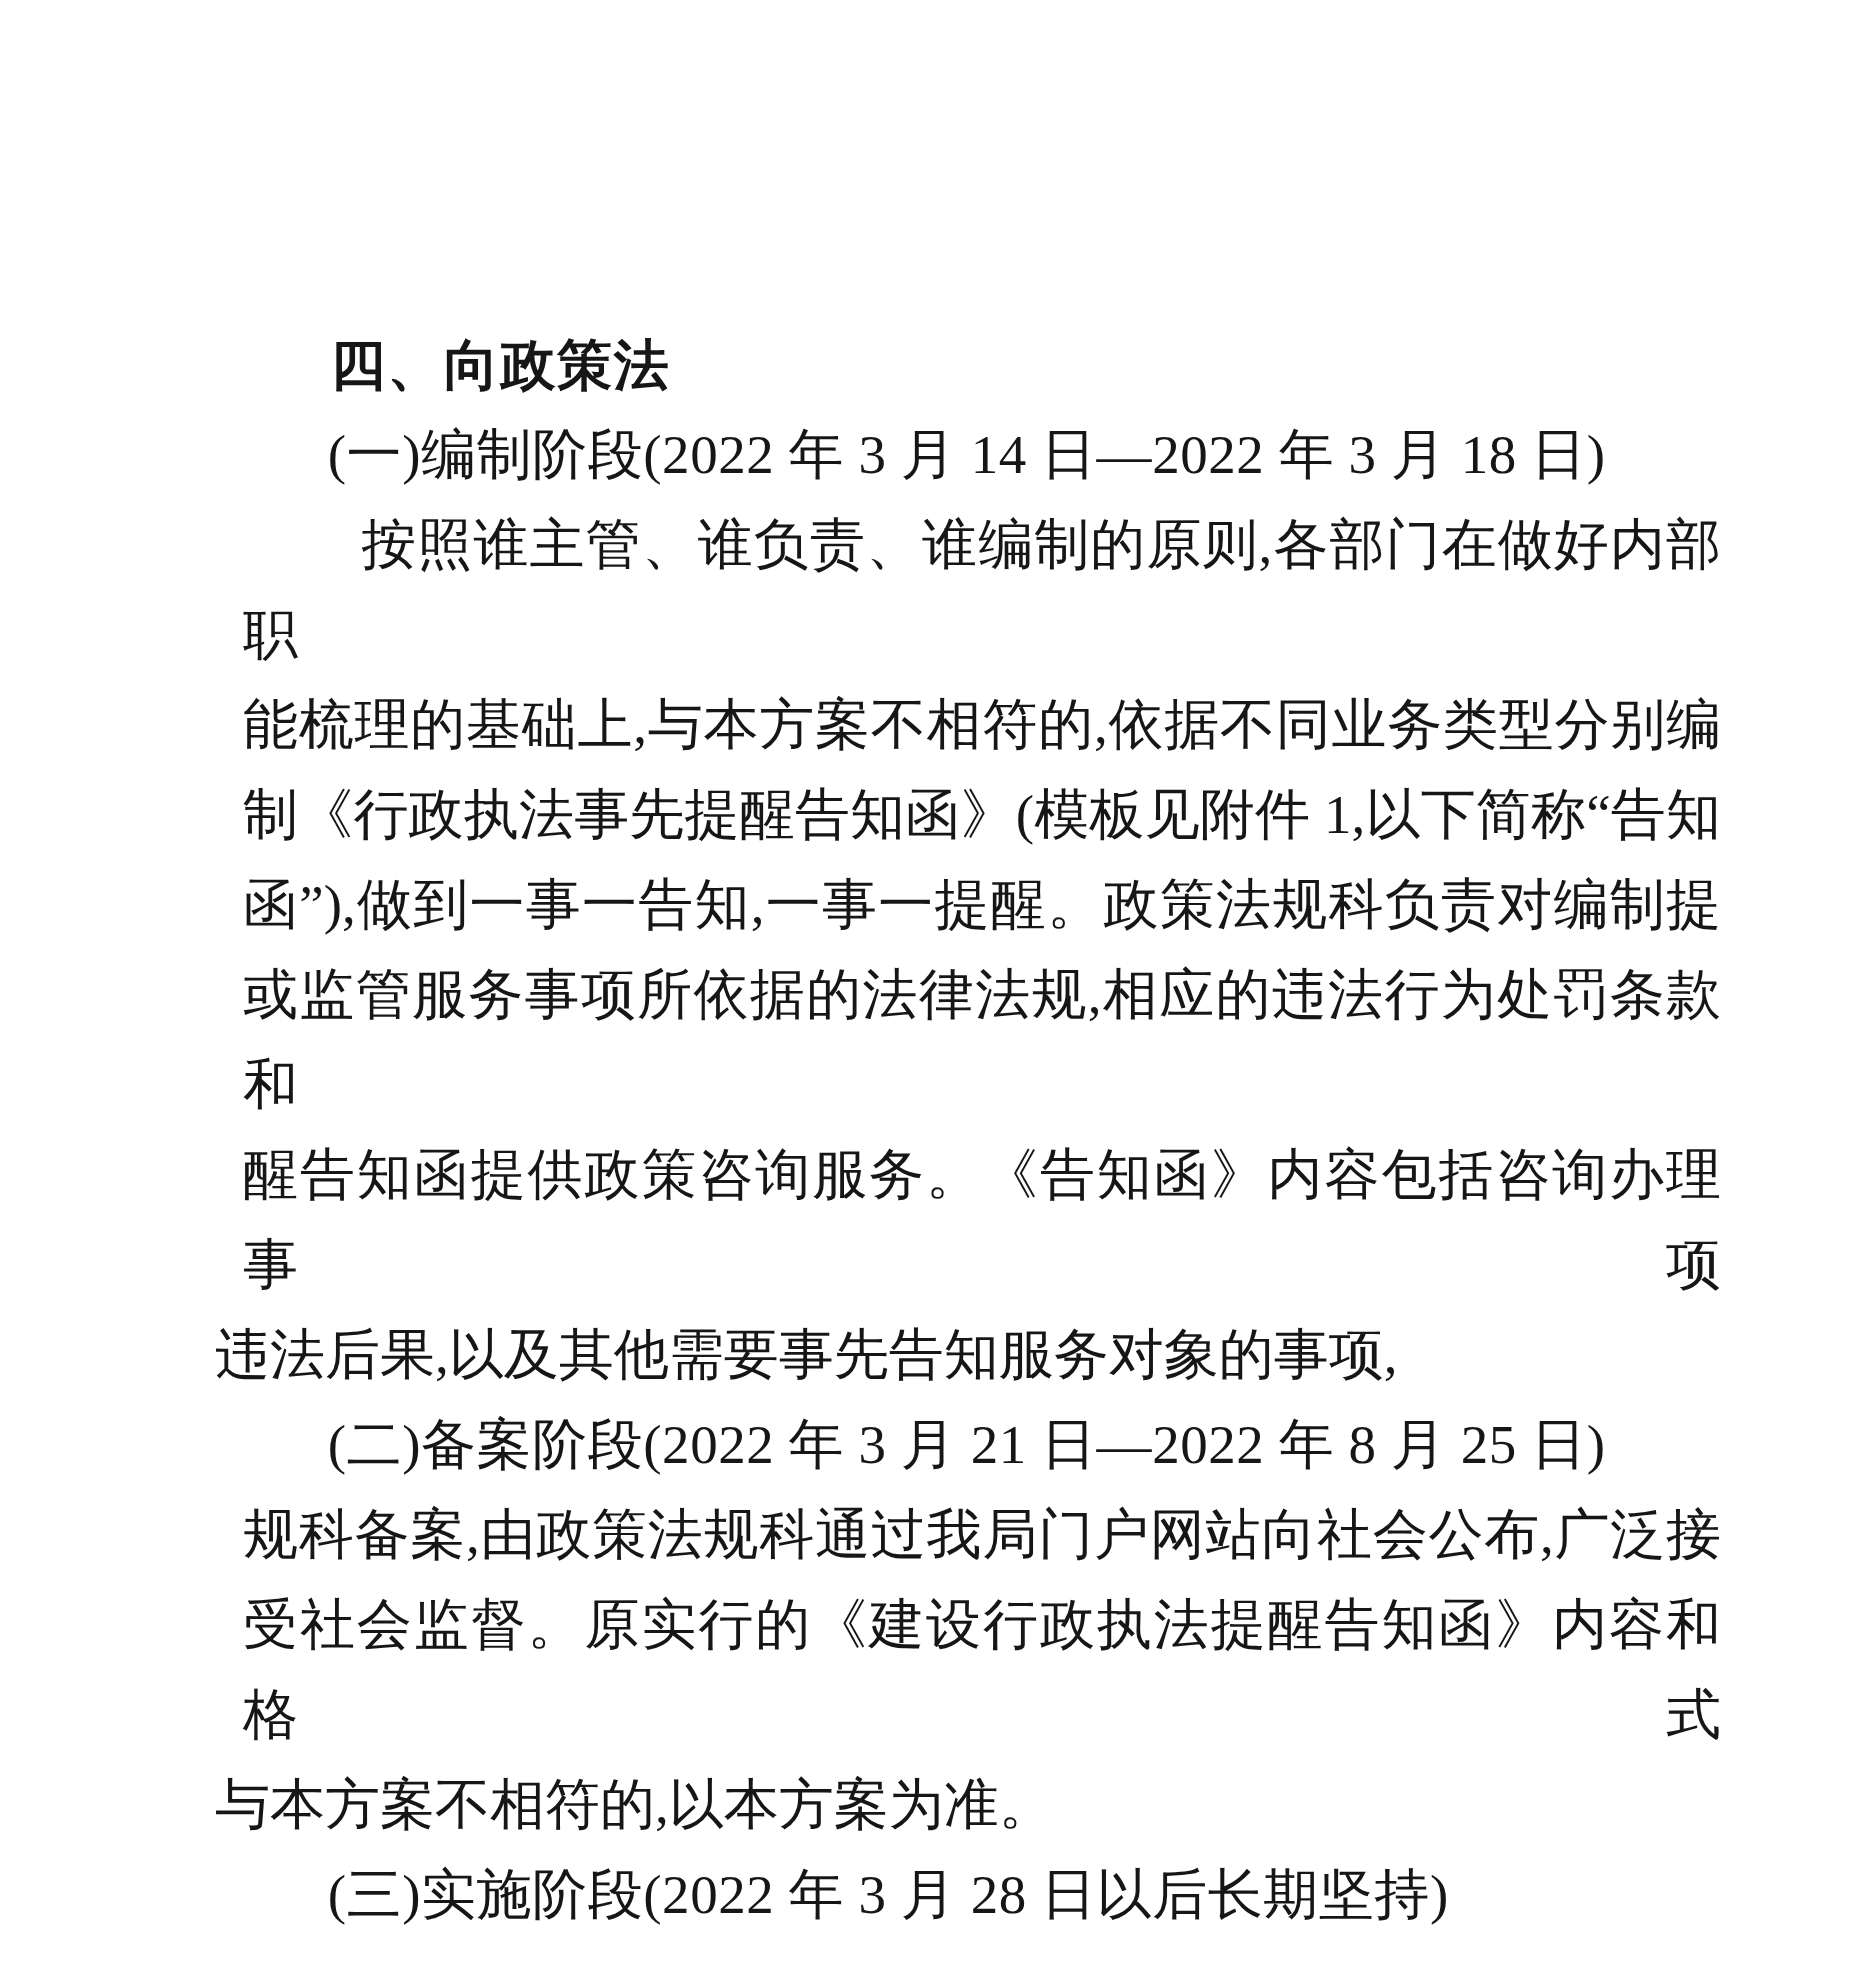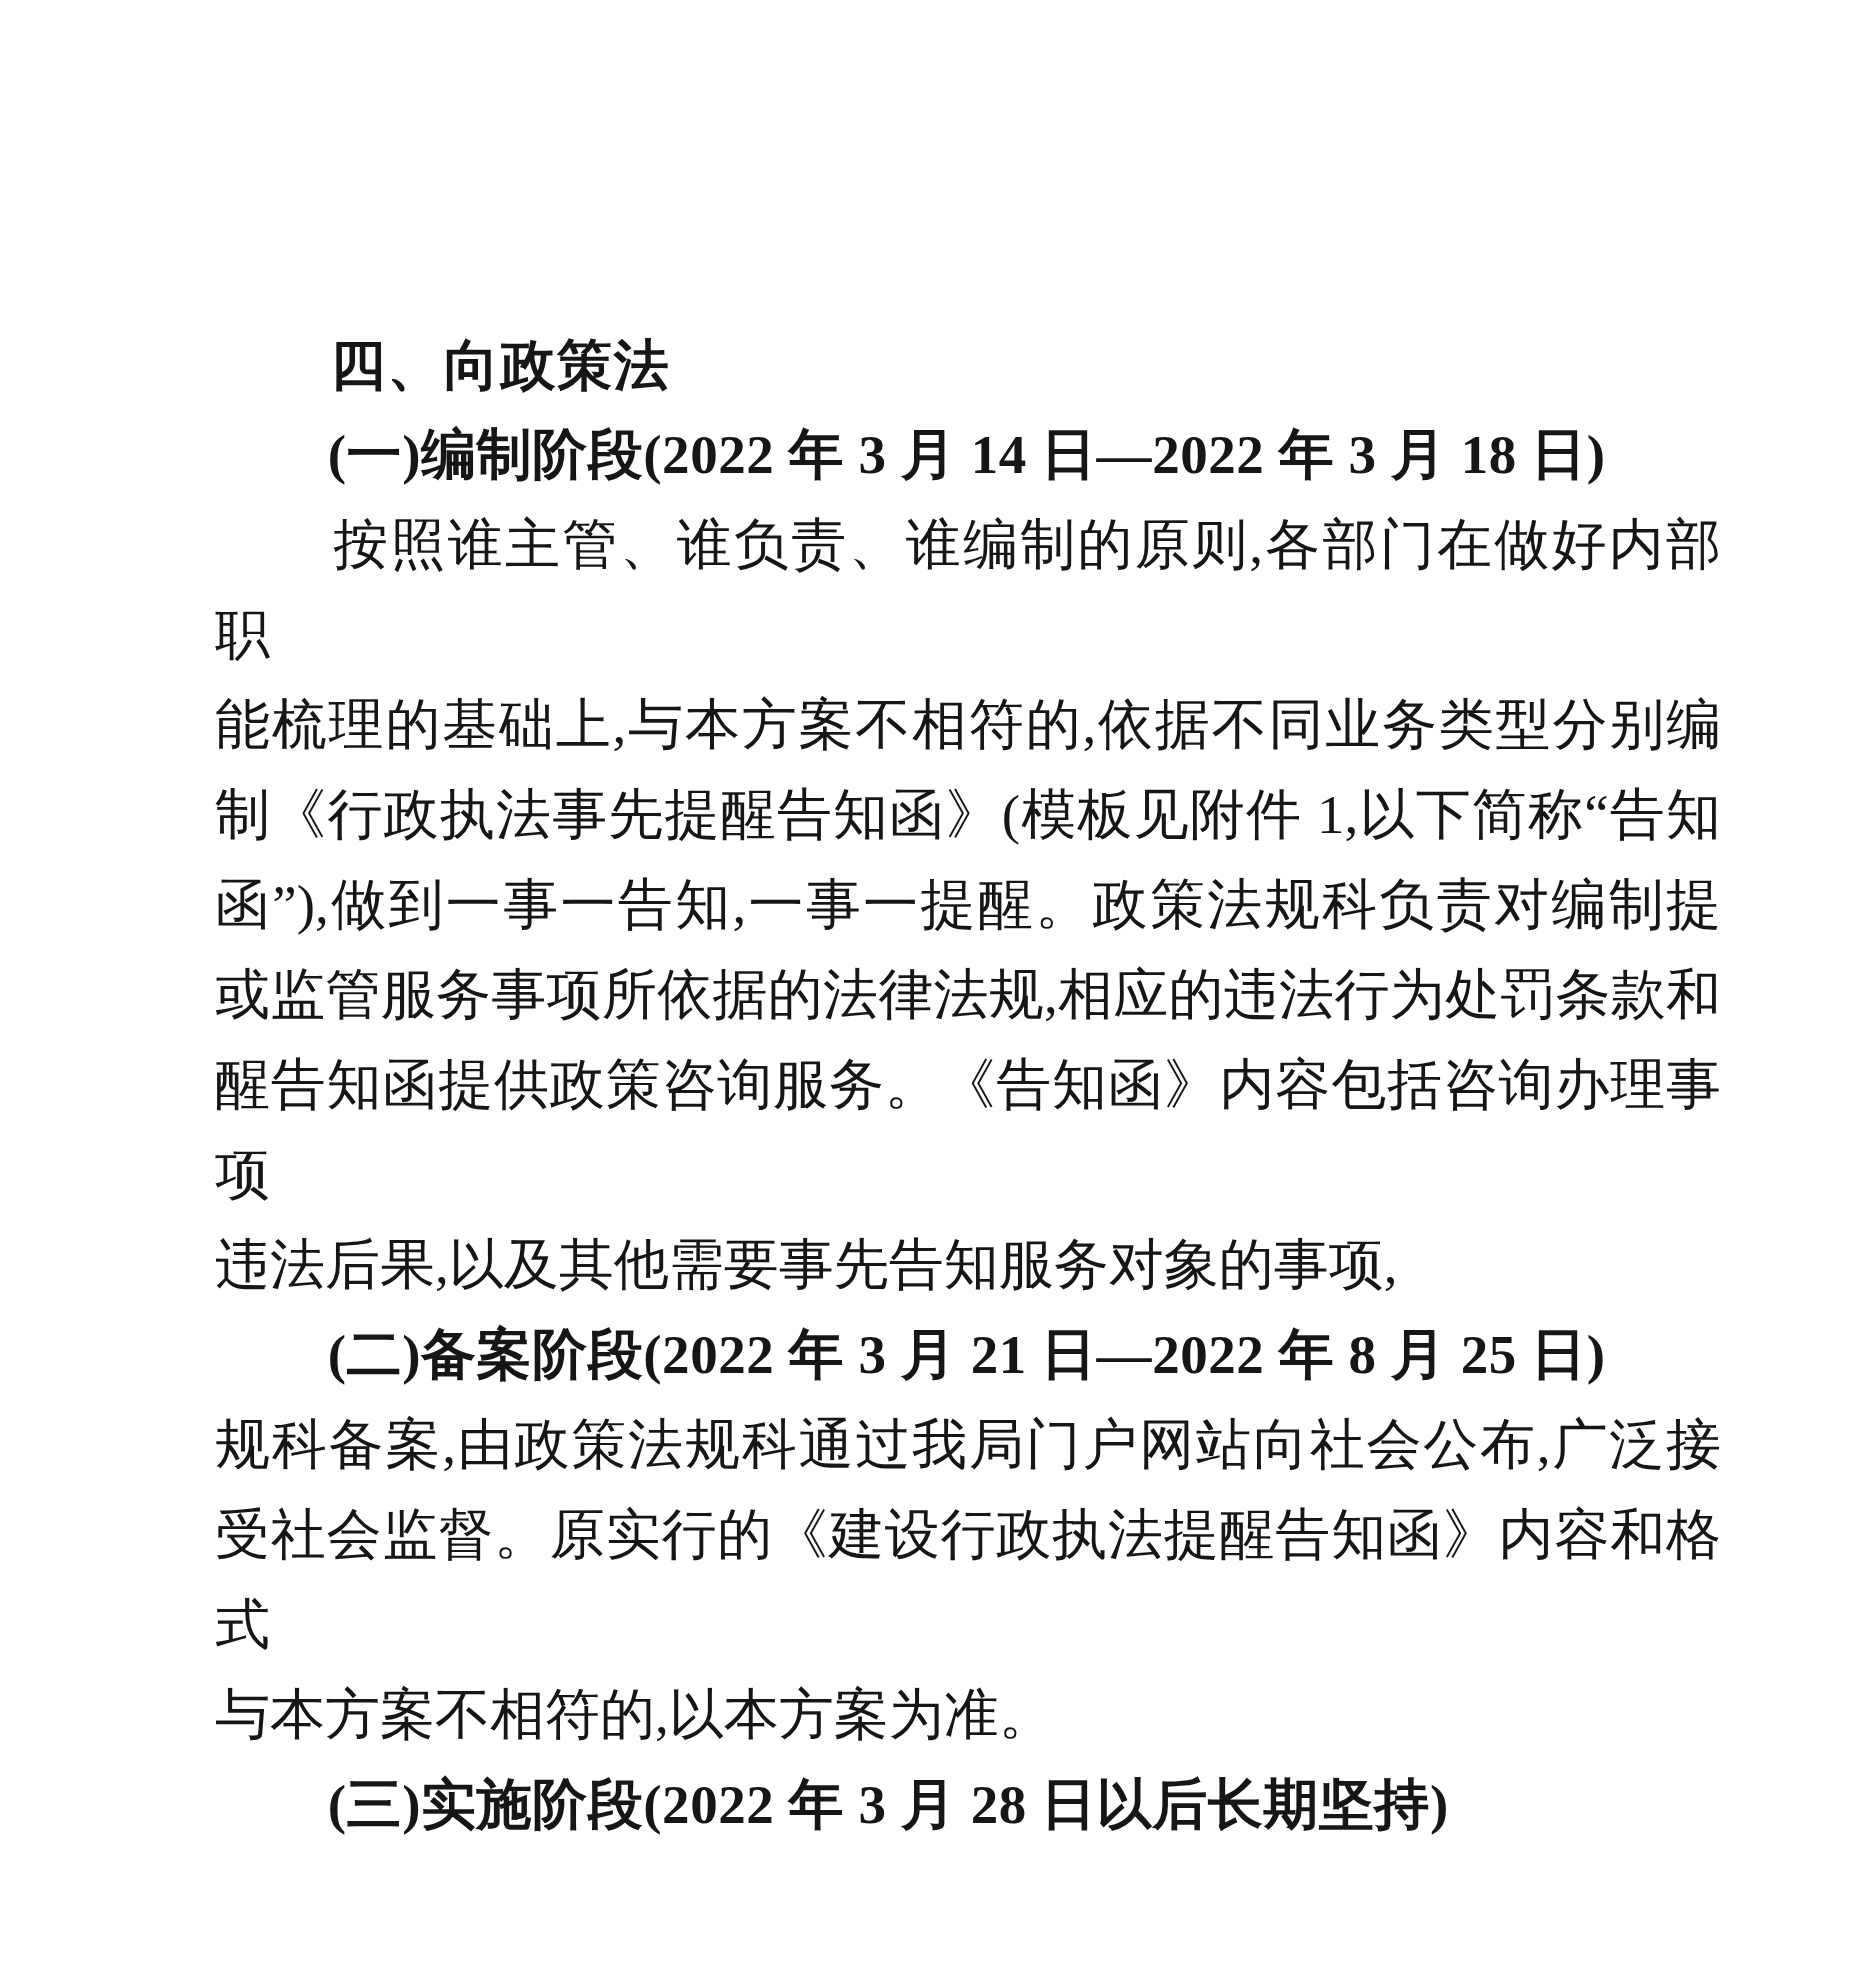--- a/index.html
+++ b/index.html
@@ -25,33 +25,34 @@
     line-height: 90px;
   }
   .h-major {
     font-family: "Liberation Sans", sans-serif;
     font-weight: 700;
     text-indent: 2.1em;
     letter-spacing: 0.03em;
   }
   .h-stage {
     font-family: "Liberation Serif", serif;
-    font-weight: 700;
+    font-weight: 400;
     text-indent: 2.05em;
     letter-spacing: 0.01em;
   }
   .para {
     margin: 0;
   }
   .line {
     text-align: left;
   }
   .line.fill {
     text-align: justify;
     text-align-last: justify;
+    margin-left: 28px;
   }
   .line.first {
     text-indent: 2.15em;
   }
 </style>
 </head>
 <body>
 
 <div class="page">
   <div class="content">

